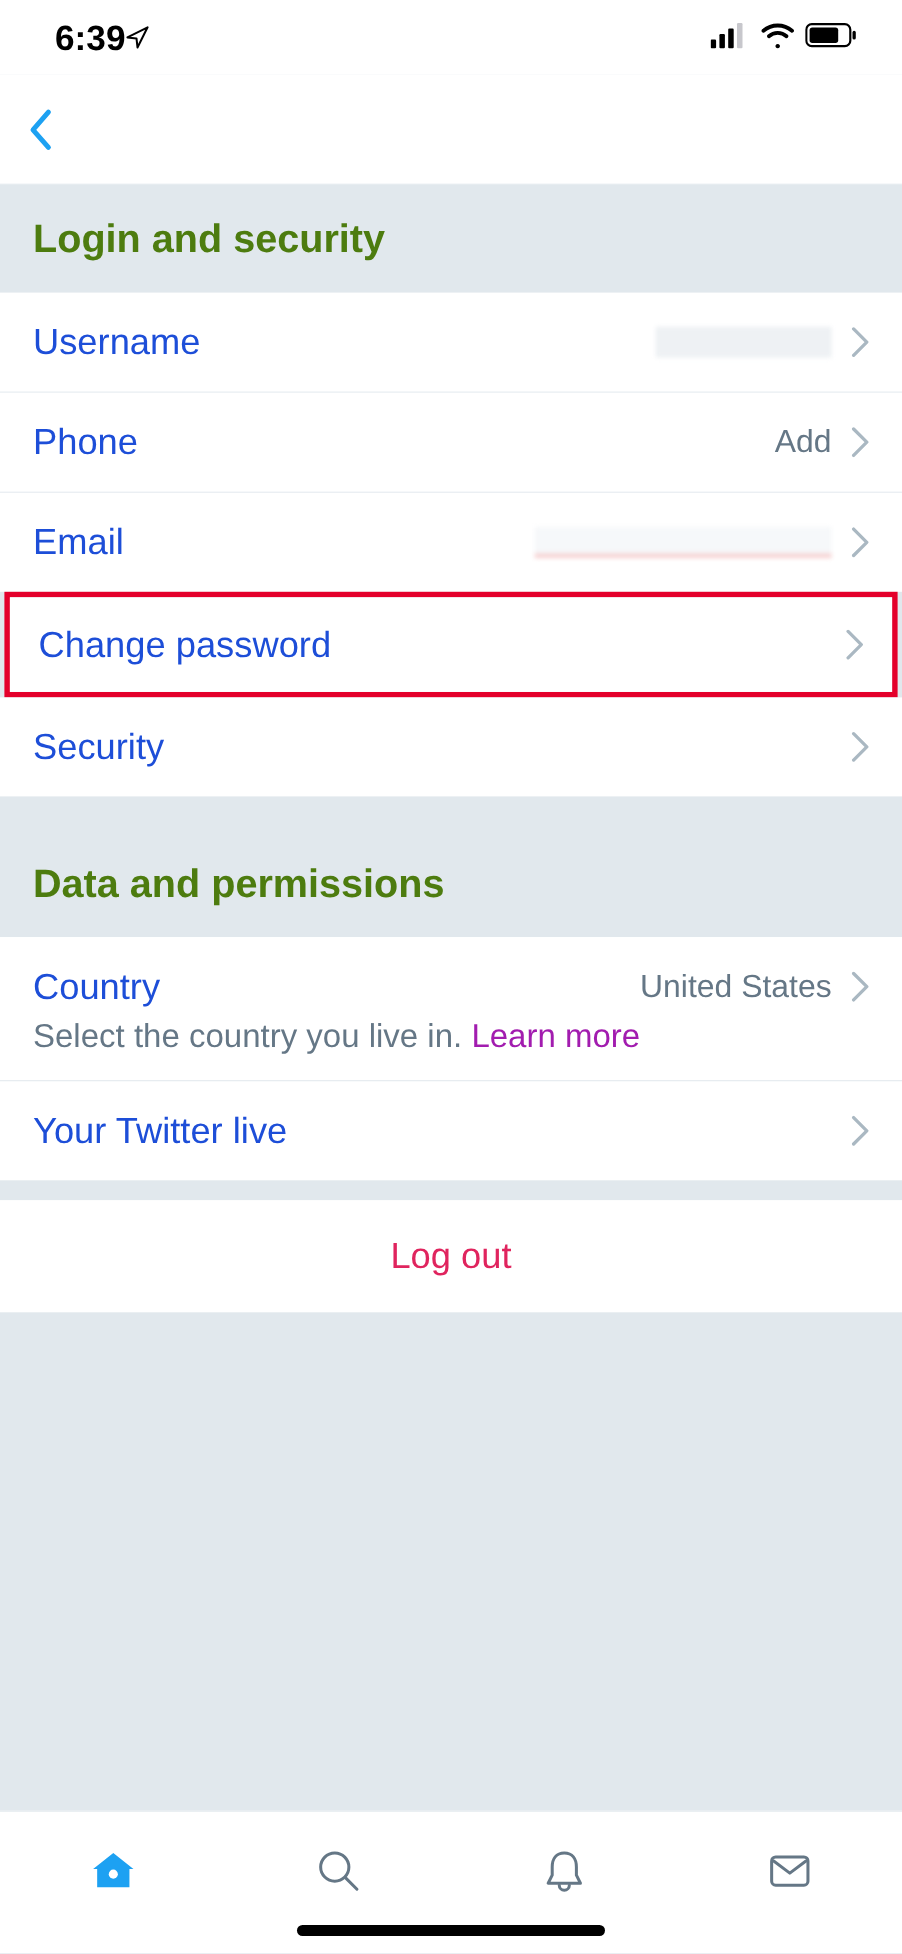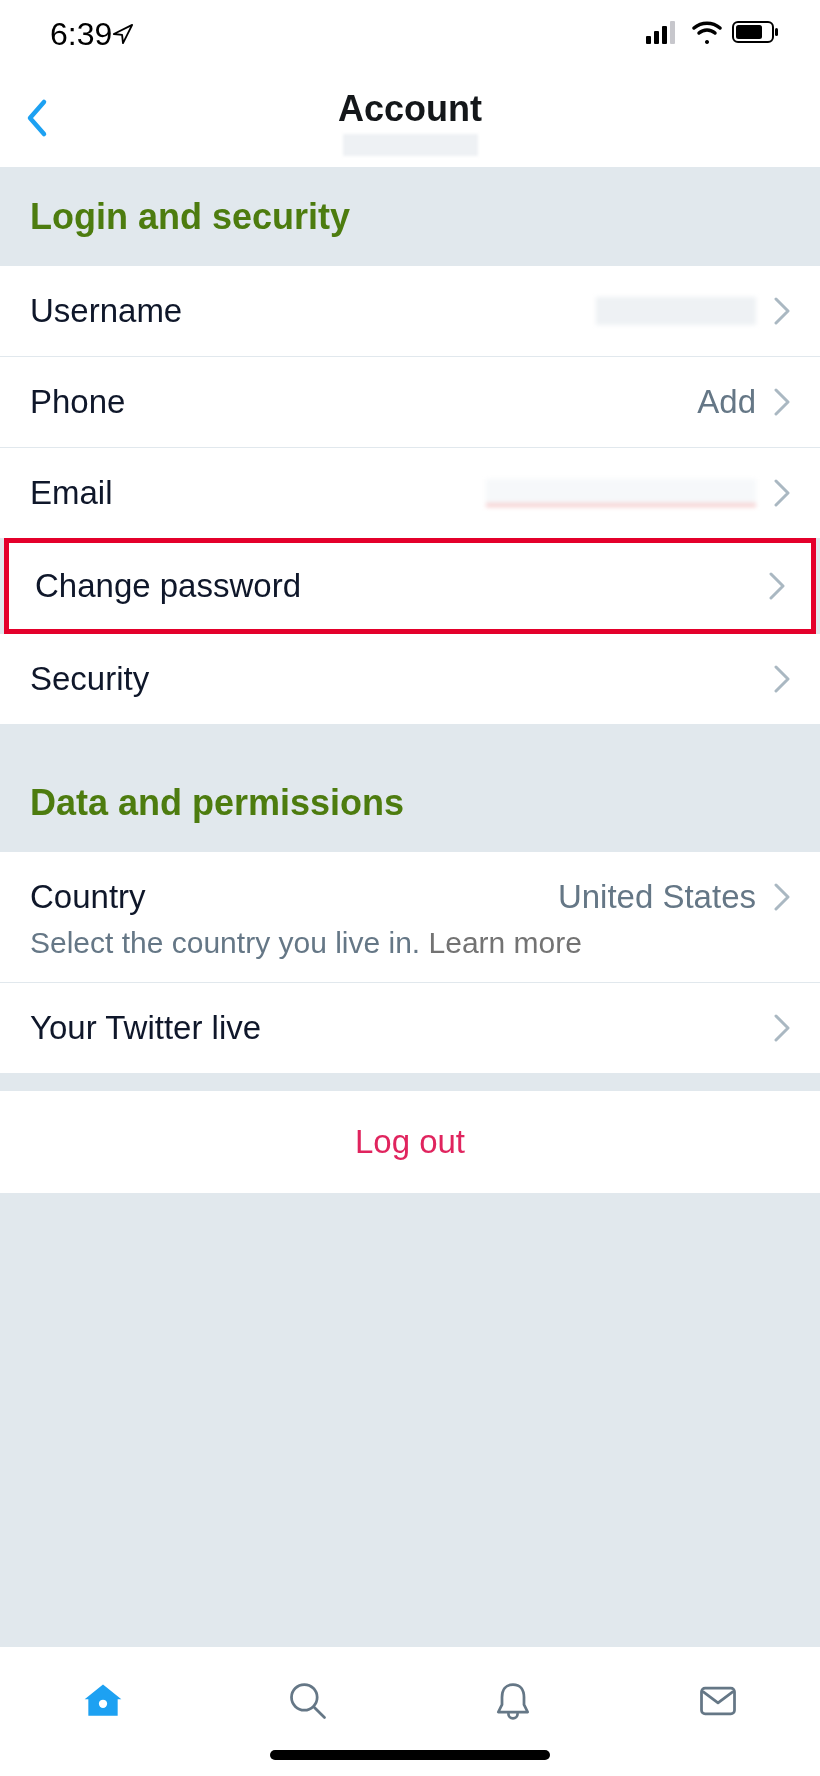--- a/index.html
+++ b/index.html
@@ -21,21 +21,21 @@
       background: #fff;
       display: flex;
       align-items: center;
       justify-content: space-between;
       padding: 0 40px 0 50px;
     }
     .status-left {
       display: flex;
       align-items: center;
       font-size: 32px;
-      font-weight: 400;
+      font-weight: 700;
       color: #000;
     }
     .status-right {
       display: flex;
       align-items: center;
       gap: 10px;
     }
     .nav-header {
       background: #fff;
       height: 100px;
@@ -82,29 +82,29 @@
       align-items: center;
       justify-content: space-between;
       position: relative;
     }
     .row-divider {
       border-bottom: 1px solid #e1e8ed;
     }
     .row-left {
       font-size: 33px;
       font-weight: 400;
-      color: #0f172a;
+      color: #1d4ed8;
     }
     .row-right {
       display: flex;
       align-items: center;
       gap: 18px;
     }
     .row-value {
-      font-size: 33px;
+      font-size: 29px;
       color: #657786;
     }
     .row-value-blur {
       width: 160px;
       height: 28px;
       background: #eef1f4;
       filter: blur(2px);
     }
     .row-value-blur-email {
       width: 270px;
@@ -129,21 +129,21 @@
       background: #fff;
     }
     .country-desc {
       padding: 0 30px 22px 30px;
       font-size: 30px;
       color: #657786;
       margin-top: -4px;
       border-bottom: 1px solid #e1e8ed;
     }
     .country-desc a {
-      color: #737373;
+      color: #a21caf;
       text-decoration: none;
     }
     .gap-small {
       height: 18px;
       background: #e1e8ed;
     }
     .logout-row {
       background: #fff;
       text-align: center;
       padding: 32px 0;
@@ -221,24 +221,20 @@
     </span>
   </div>
 </div>
 
 <div class="nav-header">
   <div class="back-btn">
     <svg width="24" height="40" viewBox="0 0 24 40">
       <polyline points="20,4 6,20 20,36" fill="none" stroke="#1da1f2" stroke-width="4.5" stroke-linecap="round" stroke-linejoin="round"></polyline>
     </svg>
   </div>
-  <div class="nav-title">
-    <div class="nav-title-main">Account</div>
-    <div class="nav-title-sub"></div>
-  </div>
 </div>
 
 <div class="section-header">
   <div class="section-header-text">Login and security</div>
 </div>
 
 <div class="row row-divider">
   <div class="row-left">Username</div>
   <div class="row-right">
     <div class="row-value-blur"></div>

